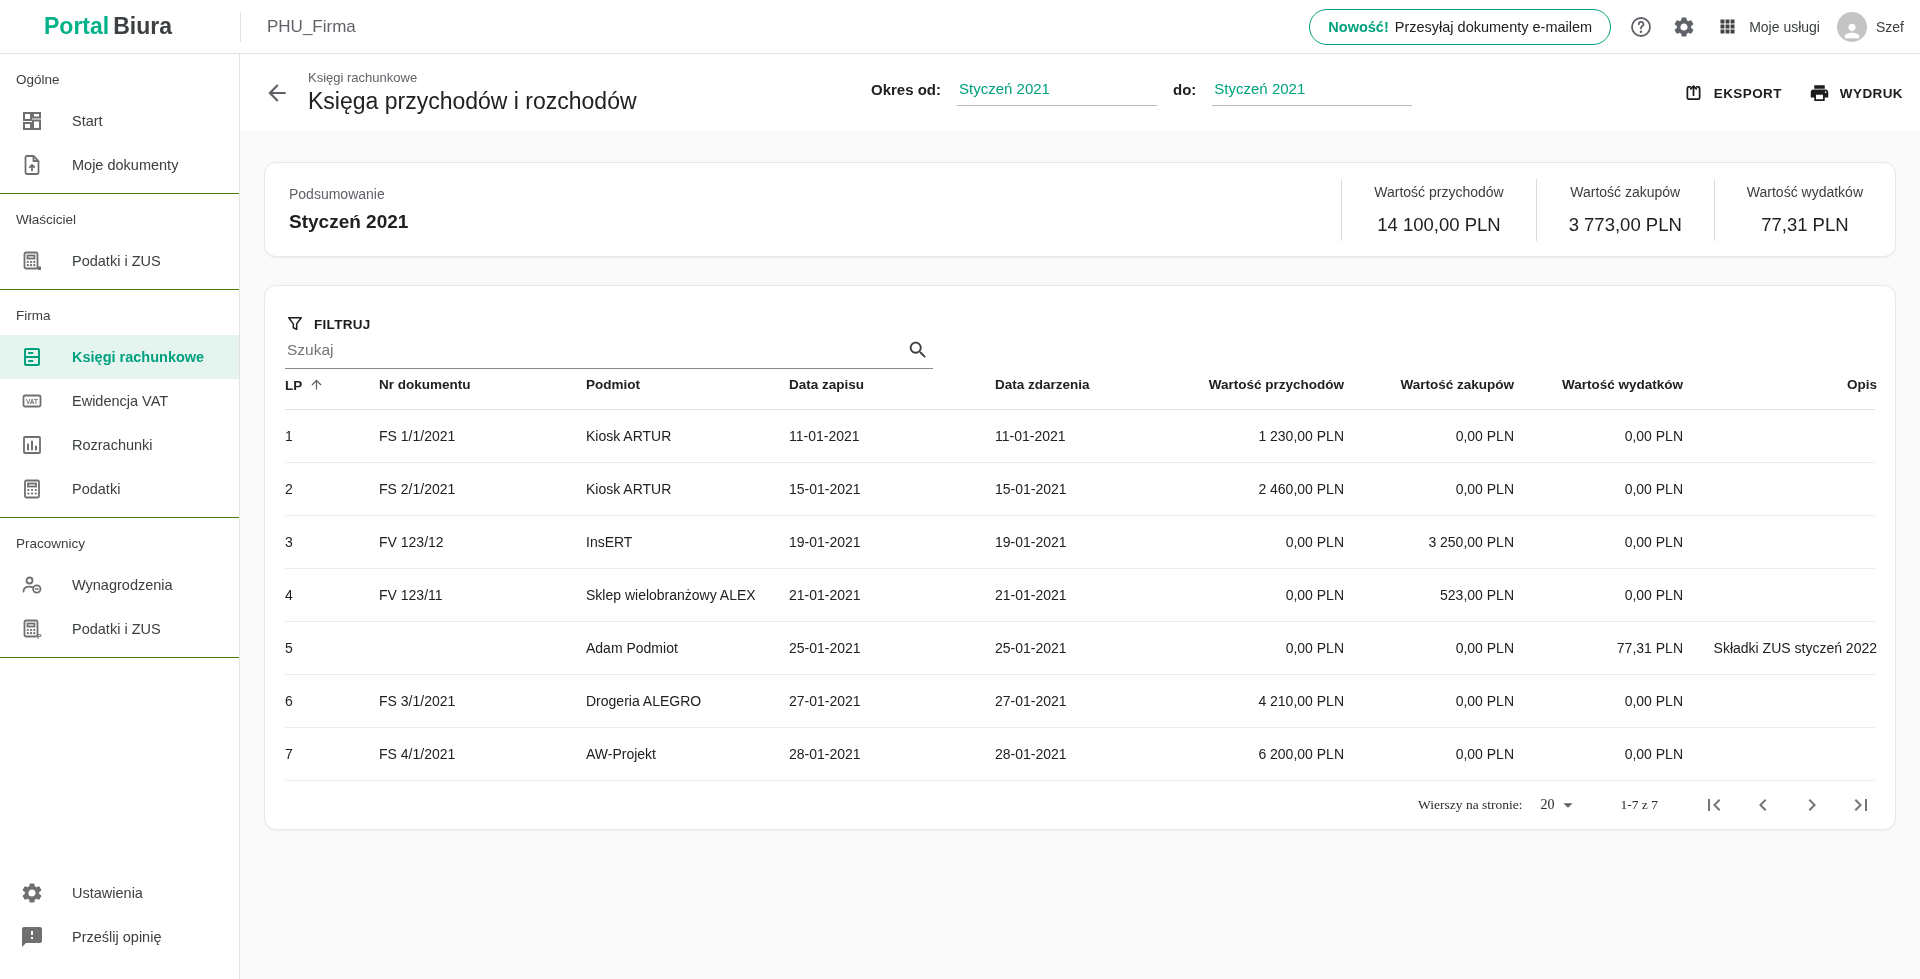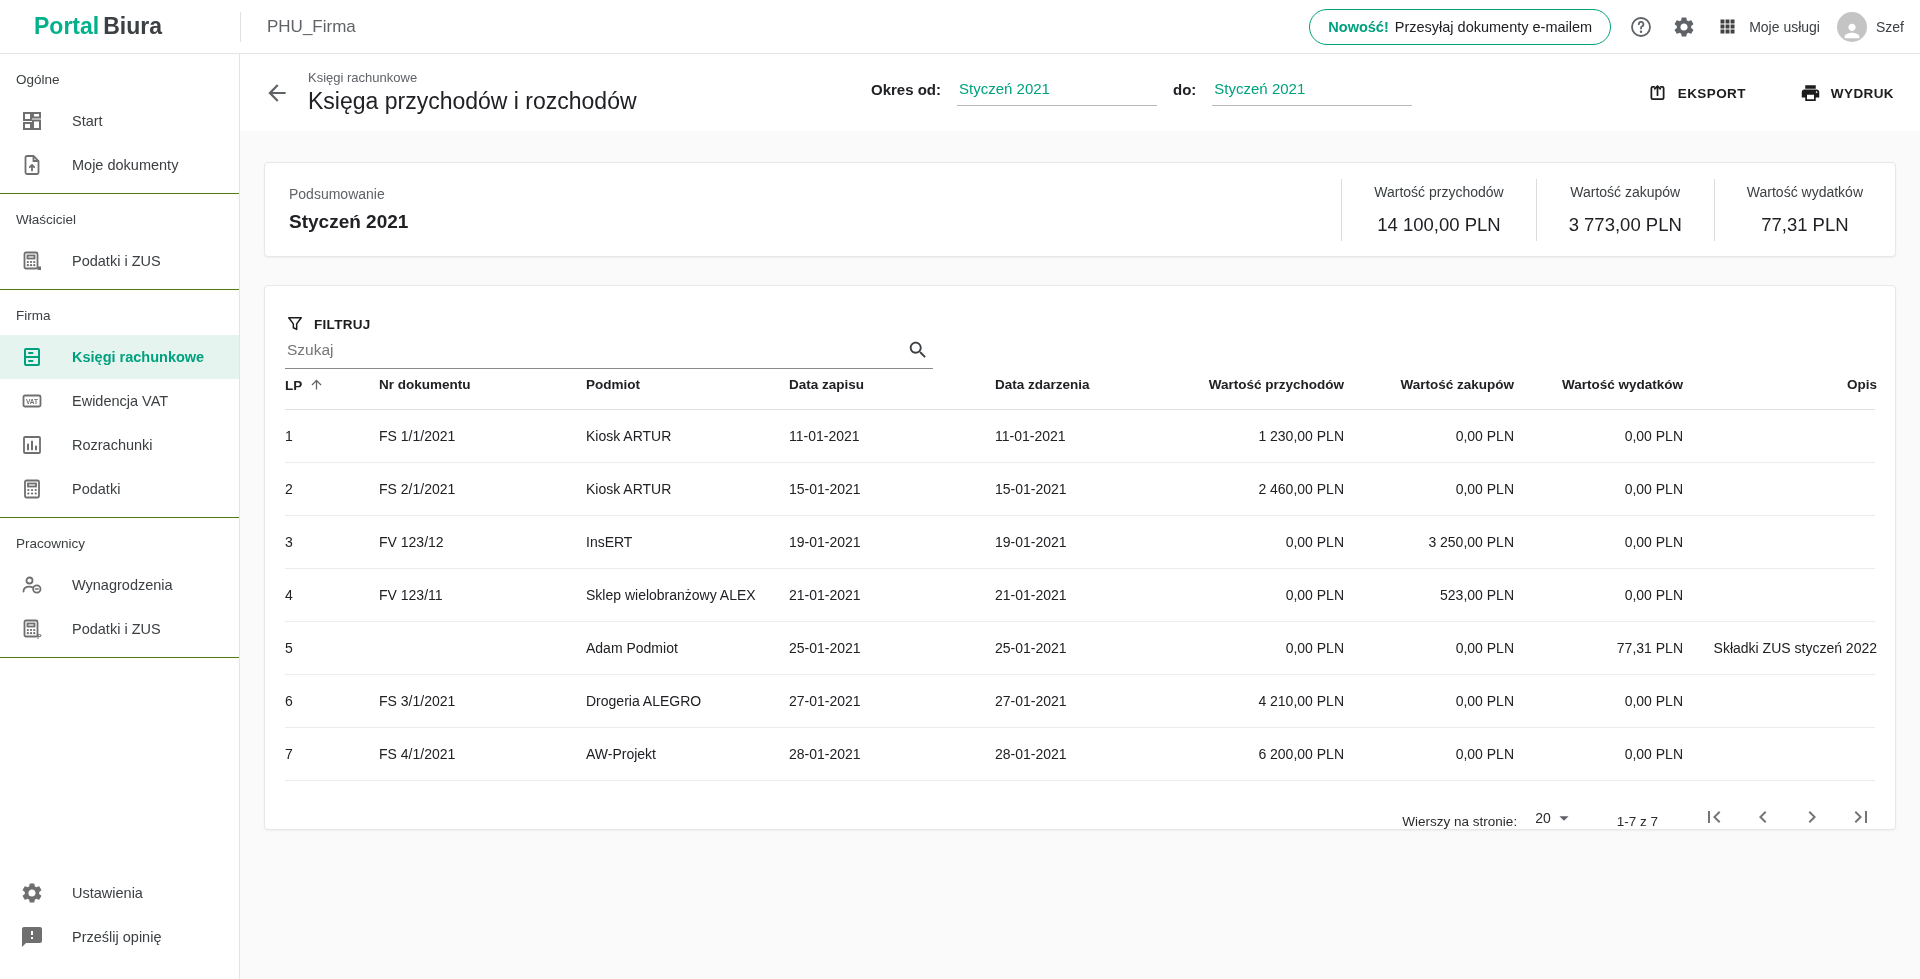--- a/index.html
+++ b/index.html
@@ -6,21 +6,21 @@
   html,body { width:1920px; height:979px; }
   body {
     font-family:"Liberation Sans", sans-serif;
     background:#fafafa; color:#202124; overflow:hidden; position:relative;
   }
   svg { display:block; }
 
   
   .topbar { position:absolute; top:0; left:0; right:0; height:54px; background:#fff;
             border-bottom:1px solid #e4e4e4; display:flex; align-items:center; z-index:20; }
-  .logo { width:240px; padding-left:34px; font-size:23px; font-weight:bold; white-space:nowrap; cursor:pointer; }
+  .logo { width:240px; padding-left:44px; font-size:23px; font-weight:bold; white-space:nowrap; cursor:pointer; }
   .logo .p1 { color:#00B189; }
   .logo .p2 { color:#3c4043; margin-left:4px; }
   .topbar-divider { width:1px; height:30px; background:#e0e0e0; }
   .company { margin-left:26px; font-size:17px; font-weight:500; color:#5f6368; }
   .topbar-right { margin-left:auto; display:flex; align-items:center; gap:17px; padding-right:16px; }
   .promo-pill { display:flex; align-items:center; height:36px; padding:0 18px; border:1px solid #00A17E;
                 border-radius:20px; font-size:14.5px; background:#fff; cursor:pointer; white-space:nowrap; }
   .promo-pill .hl { color:#00A17E; font-weight:bold; margin-right:6px; }
   .icon-btn { width:26px; height:26px; color:#5f6368; cursor:pointer; display:flex; align-items:center; justify-content:center; }
   .services { display:flex; align-items:center; gap:9px; cursor:pointer; color:#3c4043; font-size:14px; }
@@ -47,27 +47,27 @@
   .page-header { position:relative; height:77px; background:#fff; display:flex; align-items:center; padding:0 24px; }
   .back-btn { width:28px; height:28px; color:#5f6368; cursor:pointer; flex:none; display:flex; align-items:center; }
   .title-wrap { margin-left:16px; }
   .breadcrumb { font-size:13px; color:#5f6368; margin-bottom:3px; }
   .page-title { font-size:23px; color:#202124; }
   .period-group { position:absolute; left:631px; top:50%; transform:translateY(-50%);
                   display:flex; align-items:flex-end; gap:16px; }
   .period-label { font-size:15px; font-weight:bold; color:#202124; padding-bottom:8px; white-space:nowrap; }
   .period-field { width:200px; border-bottom:1px solid #b8b8b8; color:#00A17E; font-size:15px; font-weight:500;
                   padding:0 2px 8px; cursor:pointer; white-space:nowrap; }
-  .header-actions { position:absolute; right:26px; top:50%; transform:translateY(-50%); display:flex; gap:54px; }
+  .header-actions { position:absolute; right:17px; top:50%; transform:translateY(-50%); display:flex; gap:27px; }
   .action-btn { display:flex; align-items:center; gap:10px; font-size:13.5px; font-weight:bold;
                 letter-spacing:0.4px; color:#1d1d1d; cursor:pointer; }
   .action-btn .aic { width:21px; height:21px; }
 
   
-  .card { margin:8px 24px; background:#fff; border:1px solid #e7e7e7; border-radius:4px;
+  .card { margin:8px 24px; background:#fff; border:1px solid #e7e7e7; border-radius:12px;
           box-shadow:0 1px 2px rgba(0,0,0,0.05); }
   .summary-card { margin-top:31px; height:95px; display:flex; align-items:center; padding-left:24px; }
   .summary-label { font-size:14px; color:#5f6368; margin-bottom:9px; }
   .summary-period { font-size:19px; font-weight:bold; color:#202124; }
   .metrics { margin-left:auto; display:flex; align-items:center; }
   .metric { border-left:1px solid #dcdcdc; padding:5px 32px; height:62px; min-width:178px;
             display:flex; flex-direction:column; justify-content:space-between; align-items:center; text-align:center; }
   .metric-label { font-size:14px; color:#3c4043; white-space:nowrap; }
   .metric-value { font-size:18.5px; font-weight:500; color:#202124; white-space:nowrap; }
 
@@ -84,21 +84,21 @@
   .search-ic { position:absolute; right:4px; top:5px; width:22px; height:22px; color:#3c4043; cursor:pointer; }
 
   .tgrid { display:grid; grid-template-columns:94px 207px 203px 206px 170px 179px 170px 169px 194px; align-items:center; }
   .thead { height:50px; border-bottom:1px solid #e0e0e0; font-size:13.5px; font-weight:bold; color:#202124; }
   .th { cursor:pointer; white-space:nowrap; }
   .th.r, .td.r { text-align:right; }
   .sort-ic { display:inline-block; width:15px; height:15px; color:#5f6368; vertical-align:-2px; margin-left:7px; }
   .trow { height:53px; border-bottom:1px solid #ececec; font-size:14px; color:#202124; cursor:pointer; }
   .td { white-space:nowrap; overflow:hidden; text-overflow:ellipsis; }
 
-  .tfoot { height:48px; display:flex; align-items:flex-end; justify-content:flex-end; font-size:13.5px; color:#2b2b2b; }
+  .tfoot { height:48px; display:flex; align-items:center; justify-content:flex-end; font-size:13.5px; color:#2b2b2b;font-family:Liberation Serif, serif; }
   .rpp-label { margin-right:18px; }
   .rpp-select { display:flex; align-items:center; gap:2px; cursor:pointer; margin-right:42px; font-size:14px; }
   .dd-ic { width:22px; height:22px; color:#5f6368; }
   .range { margin-right:44px; }
   .pager { display:flex; align-items:center; gap:25px; margin-right:2px; }
   .pg-btn { width:24px; height:24px; color:#757575; cursor:pointer; }
 </style>
 </head>
 <body>
 

